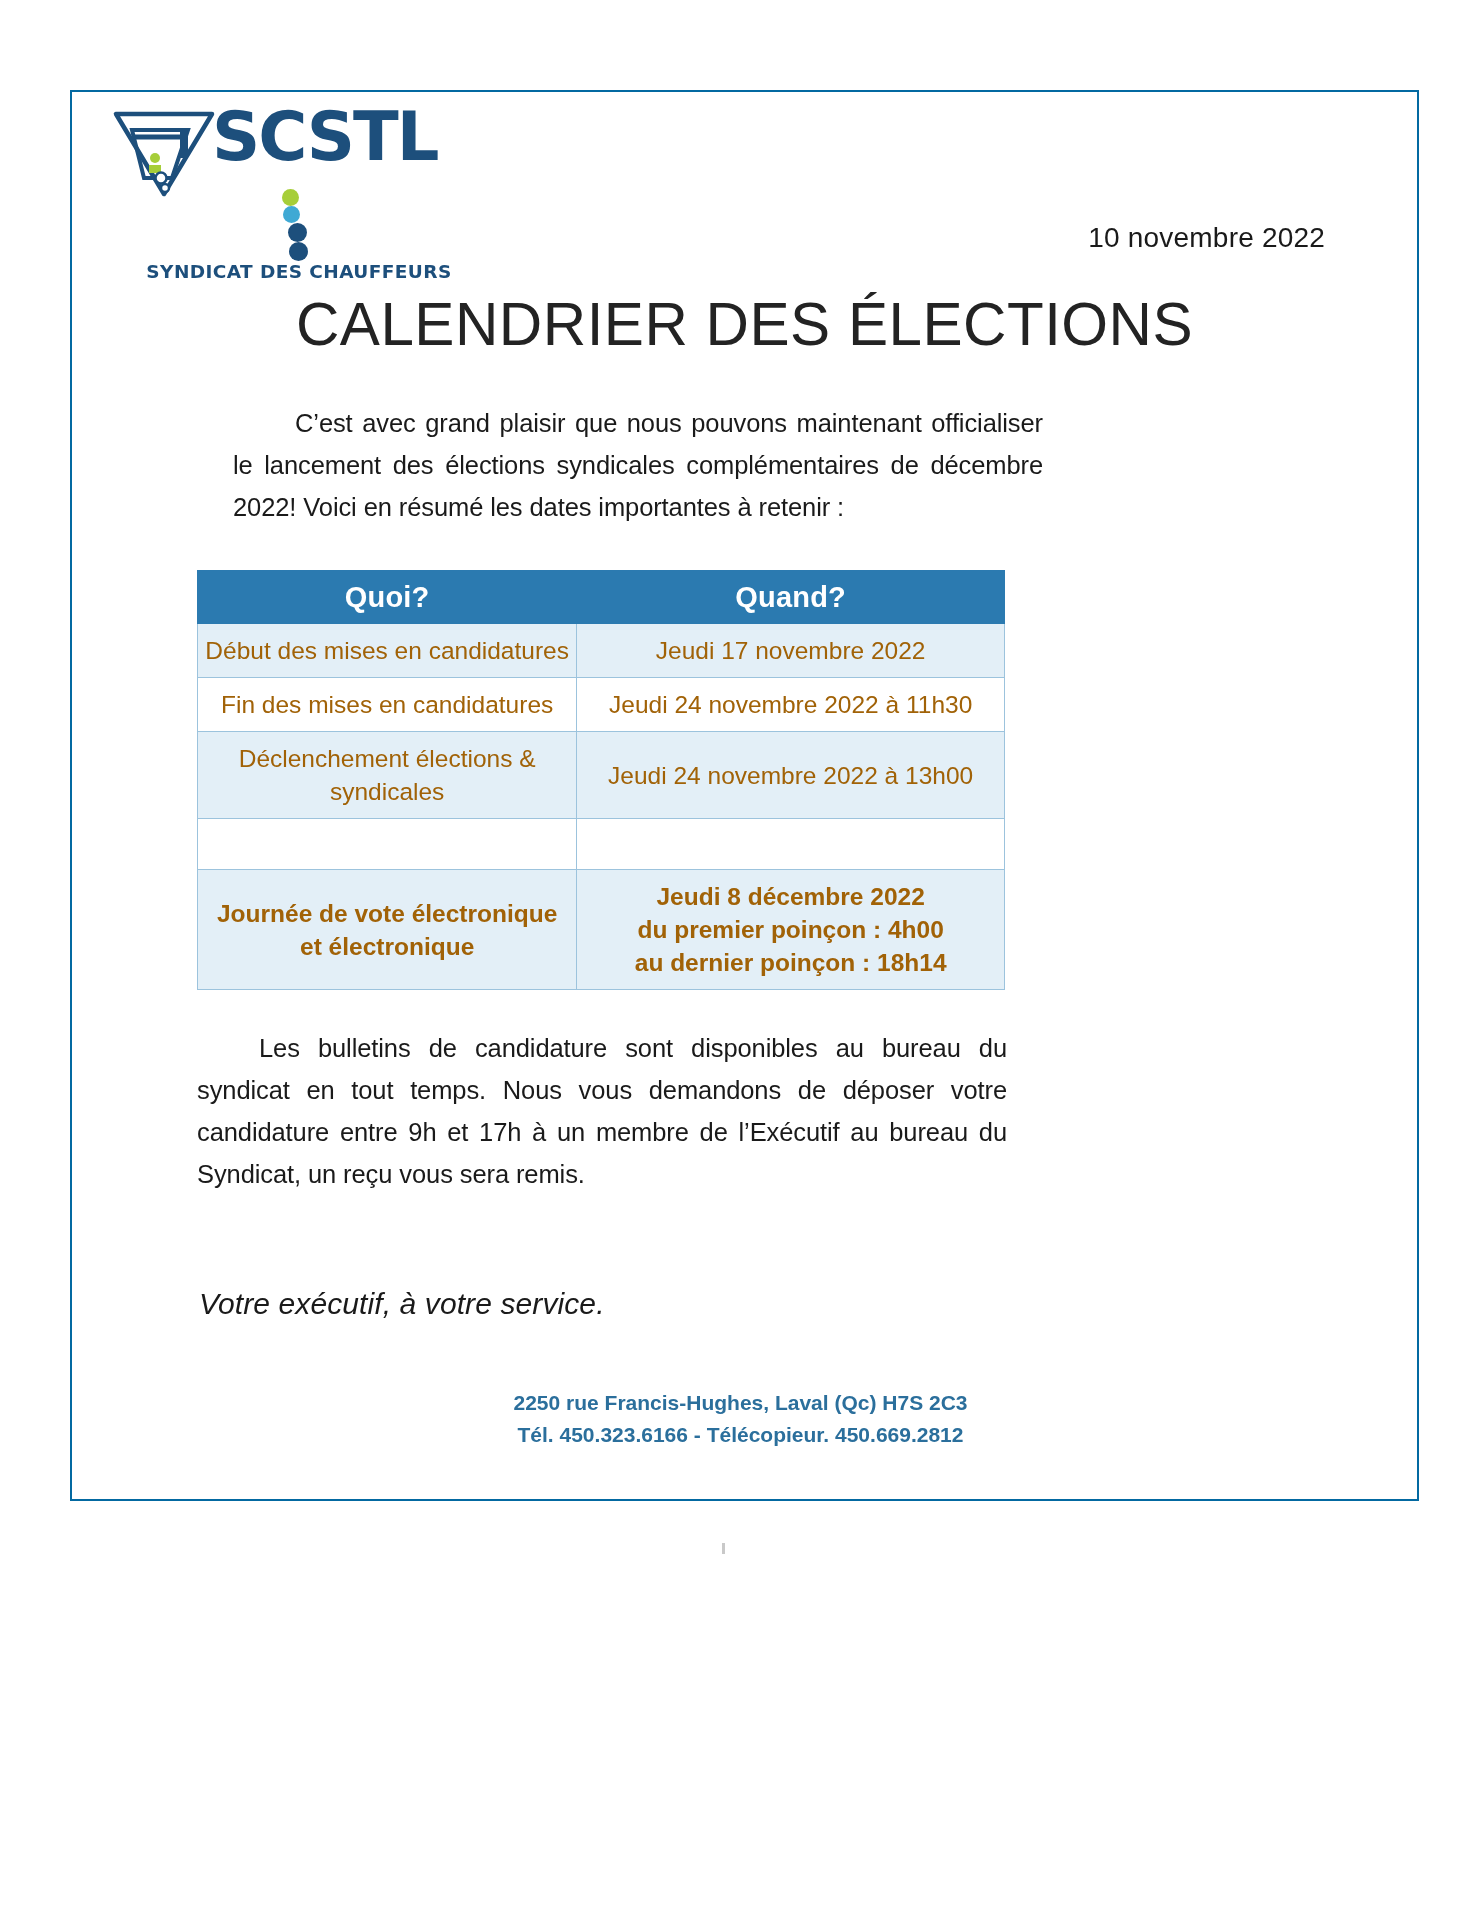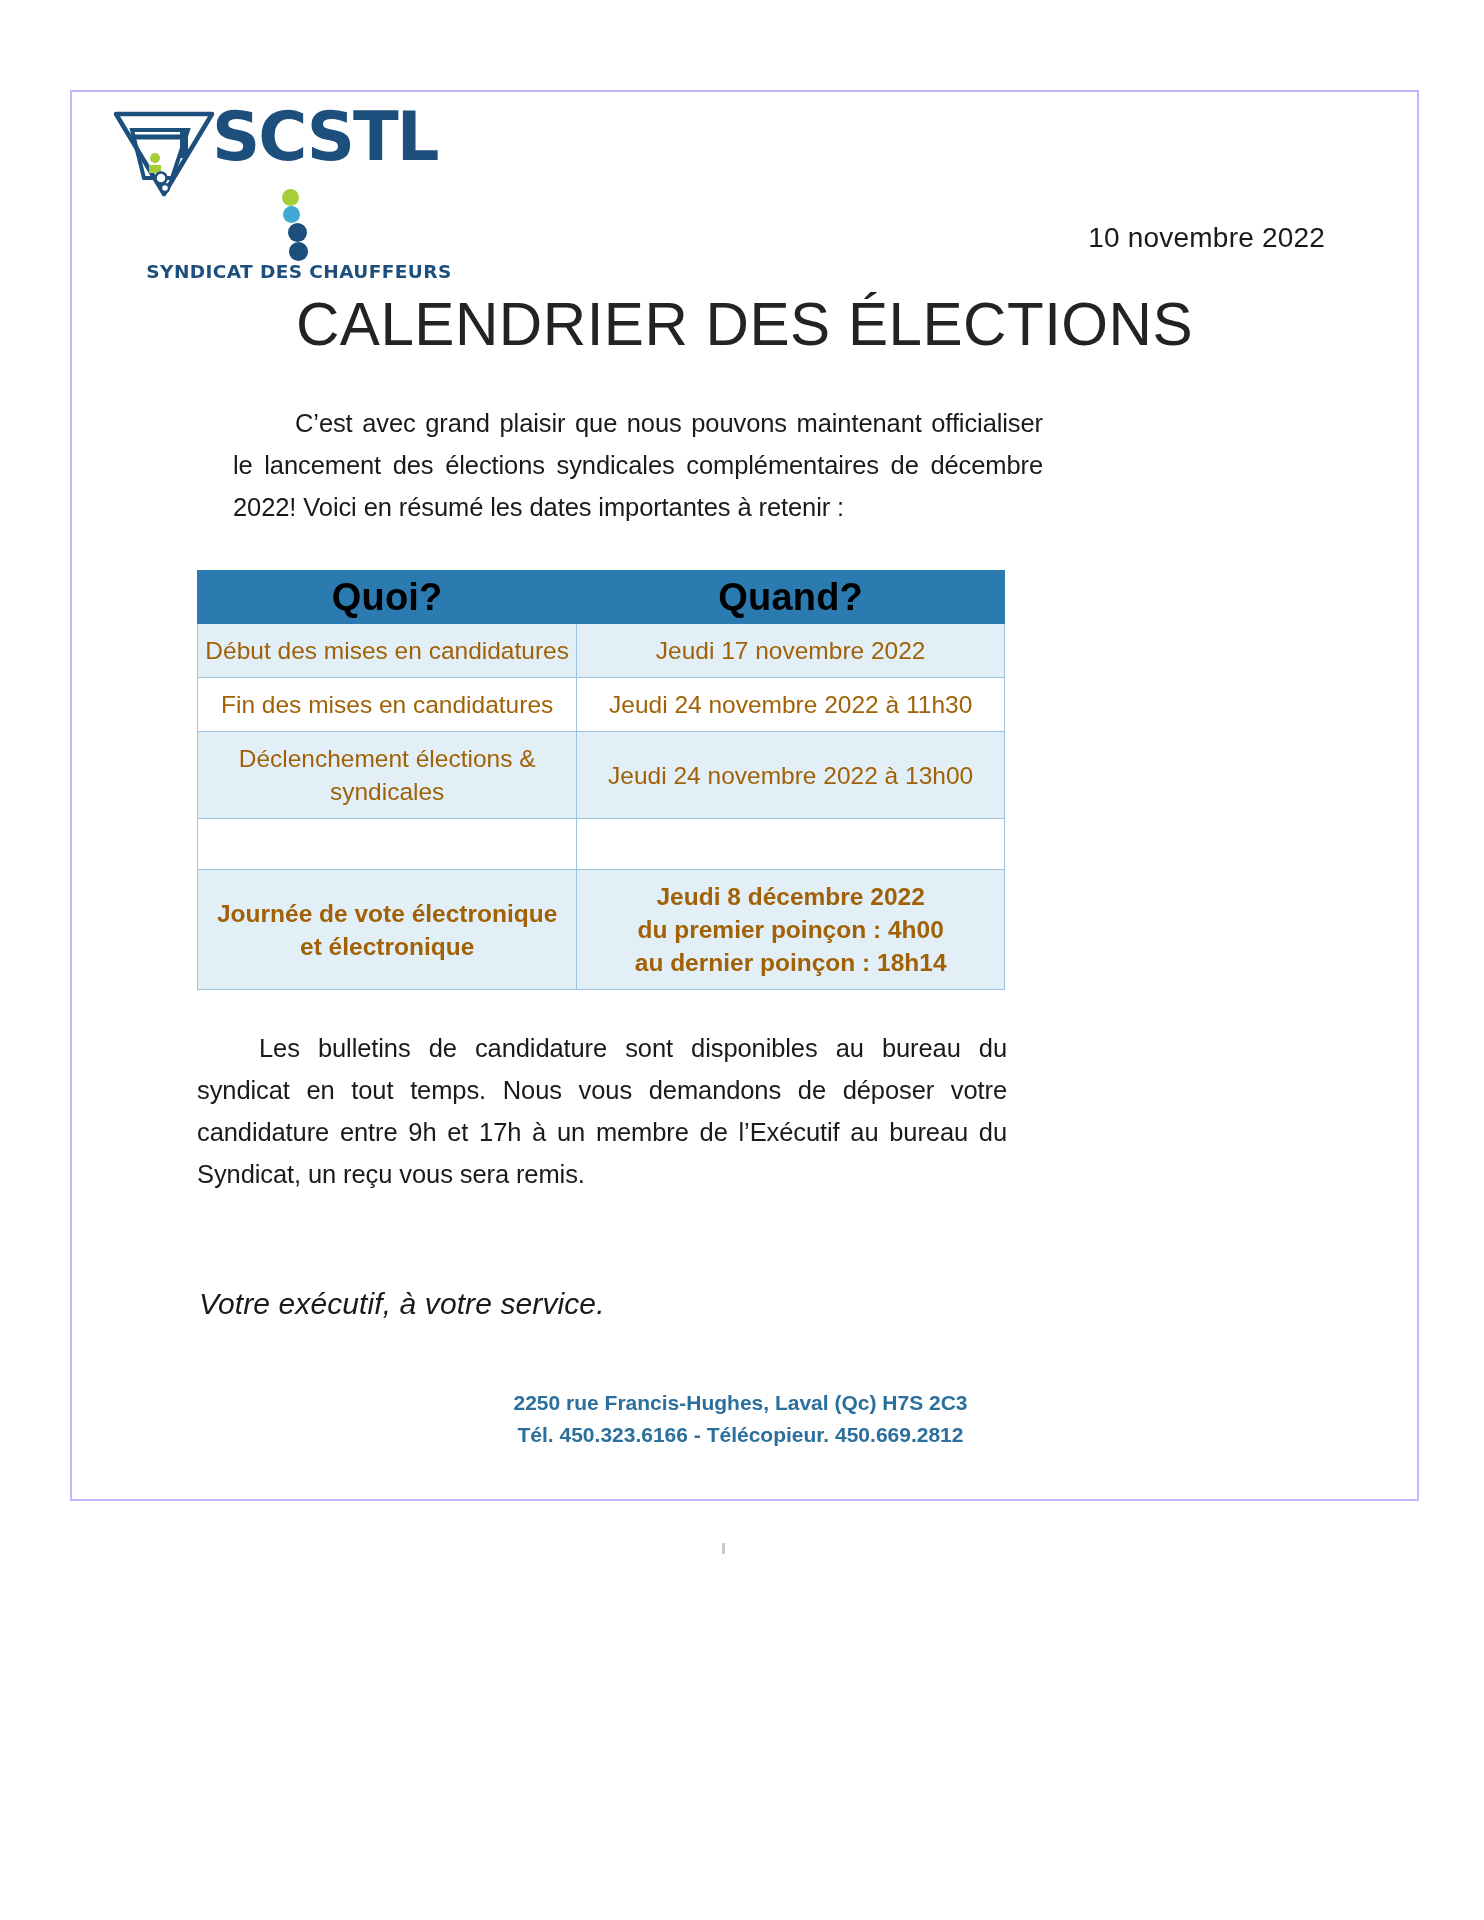--- a/index.html
+++ b/index.html
@@ -25,21 +25,21 @@
     background: #ffffff;
   }
 
   
   #page-frame {
     position: absolute;
     left: 70px;
     top: 90px;
     width: 1349px;
     height: 1411px;
-    border: 2px solid #c4b5fd;
+    border: 2px solid #0369a1;
     box-sizing: border-box;
     background: #ffffff;
   }
 
   
   #letterhead {
     position: absolute;
     left: 38px;
     top: 12px;
     width: 360px;
@@ -139,22 +139,22 @@
     table-layout: fixed;
   }
   #schedule-table td, #schedule-table th {
     border: 1px solid #9cc3dd;
     padding: 0;
     vertical-align: middle;
     text-align: center;
   }
   #schedule-table thead th {
     background: #2b7ab0;
-    color: #000000;
-    font-size: 38px;
+    color: #ffffff;
+    font-size: 29px;
     font-weight: bold;
     height: 52px;
     border: 1px solid #2b7ab0;
     letter-spacing: 0.2px;
   }
   #schedule-table td {
     font-size: 24.5px;
     line-height: 33px;
     color: #a16207;
     padding: 10px 6px;

